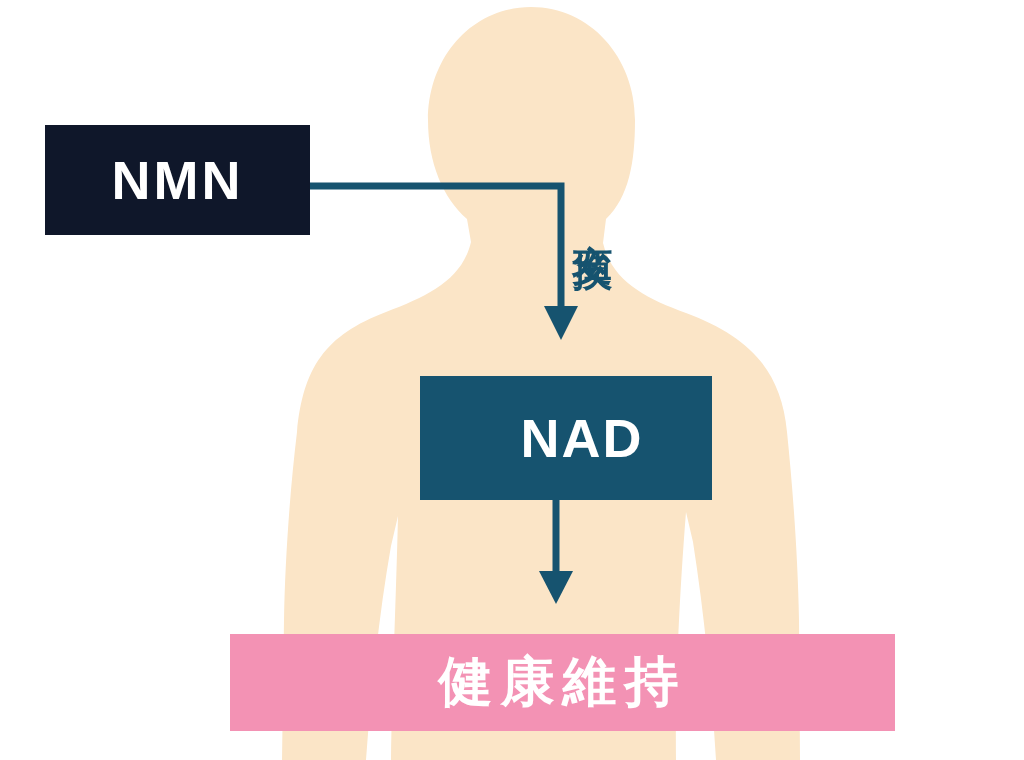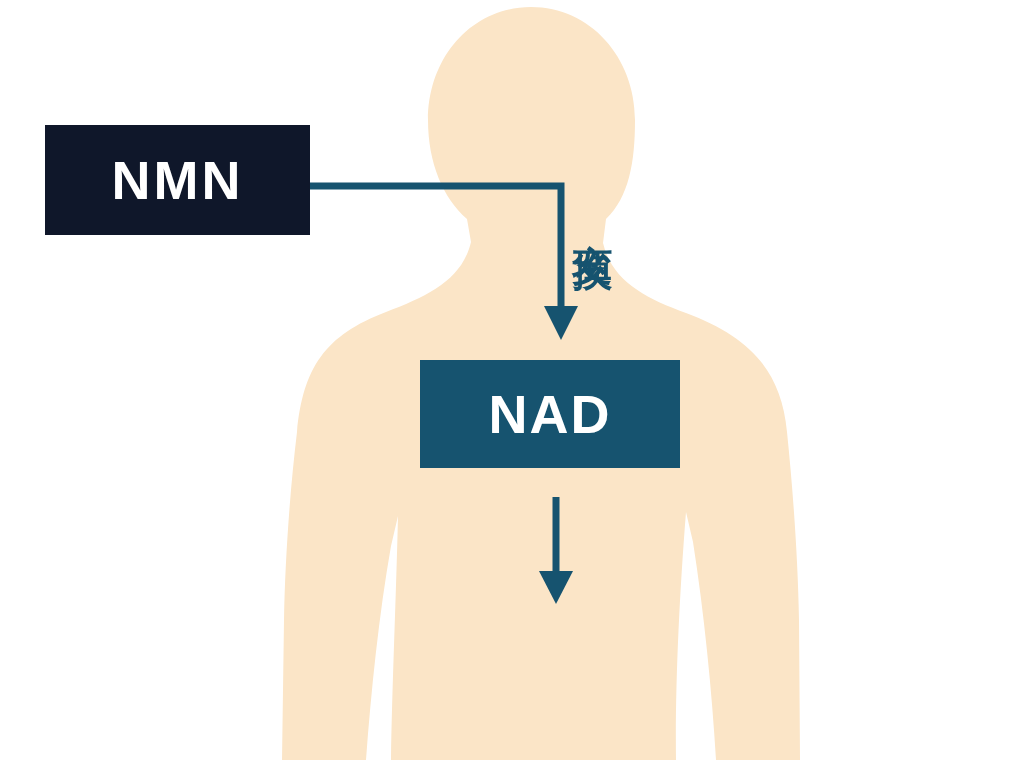--- a/index.html
+++ b/index.html
@@ -19,22 +19,22 @@
     position:absolute;
     display:flex; align-items:center; justify-content:center;
     font-weight:bold;
     color:#ffffff;
   }
   .nmn-box {
     left:45px; top:125px; width:265px; height:110px;
     font-size:54px; letter-spacing:3px;
   }
   .nad-box {
-    left:420px; top:360px; width:260px; height:108px;
-    font-size:54px; letter-spacing:2px;
+    left:420px; top:376px; width:260px; height:124px;
+    font-size:54px; letter-spacing:2px;padding-left:32px;
   }
   .result-bar {
     left:230px; top:634px; width:665px; height:97px;
     font-size:54px; letter-spacing:8px;
   }
   .conversion-label {
     position:absolute;
     left:572px; top:212px;
     writing-mode:vertical-rl;
     text-orientation:upright;
@@ -87,14 +87,17 @@
   <div class="box nmn-box" style="background-color: #0f172a; color: rgb(255, 255, 255);">
     <span>NMN</span>
   </div>
 
   <div class="conversion-label" style="color: rgb(22, 83, 111);">変換</div>
 
   <div class="box nad-box" style="background-color: rgb(22, 83, 111); color: rgb(255, 255, 255);">
     <span>NAD</span>
   </div>
 
+  <div class="box result-bar" style="background-color: rgb(243, 146, 180); color: rgb(255, 255, 255);">
+    <span>健康維持</span>
+  </div>
 
 </div>
 
 </body></html>

